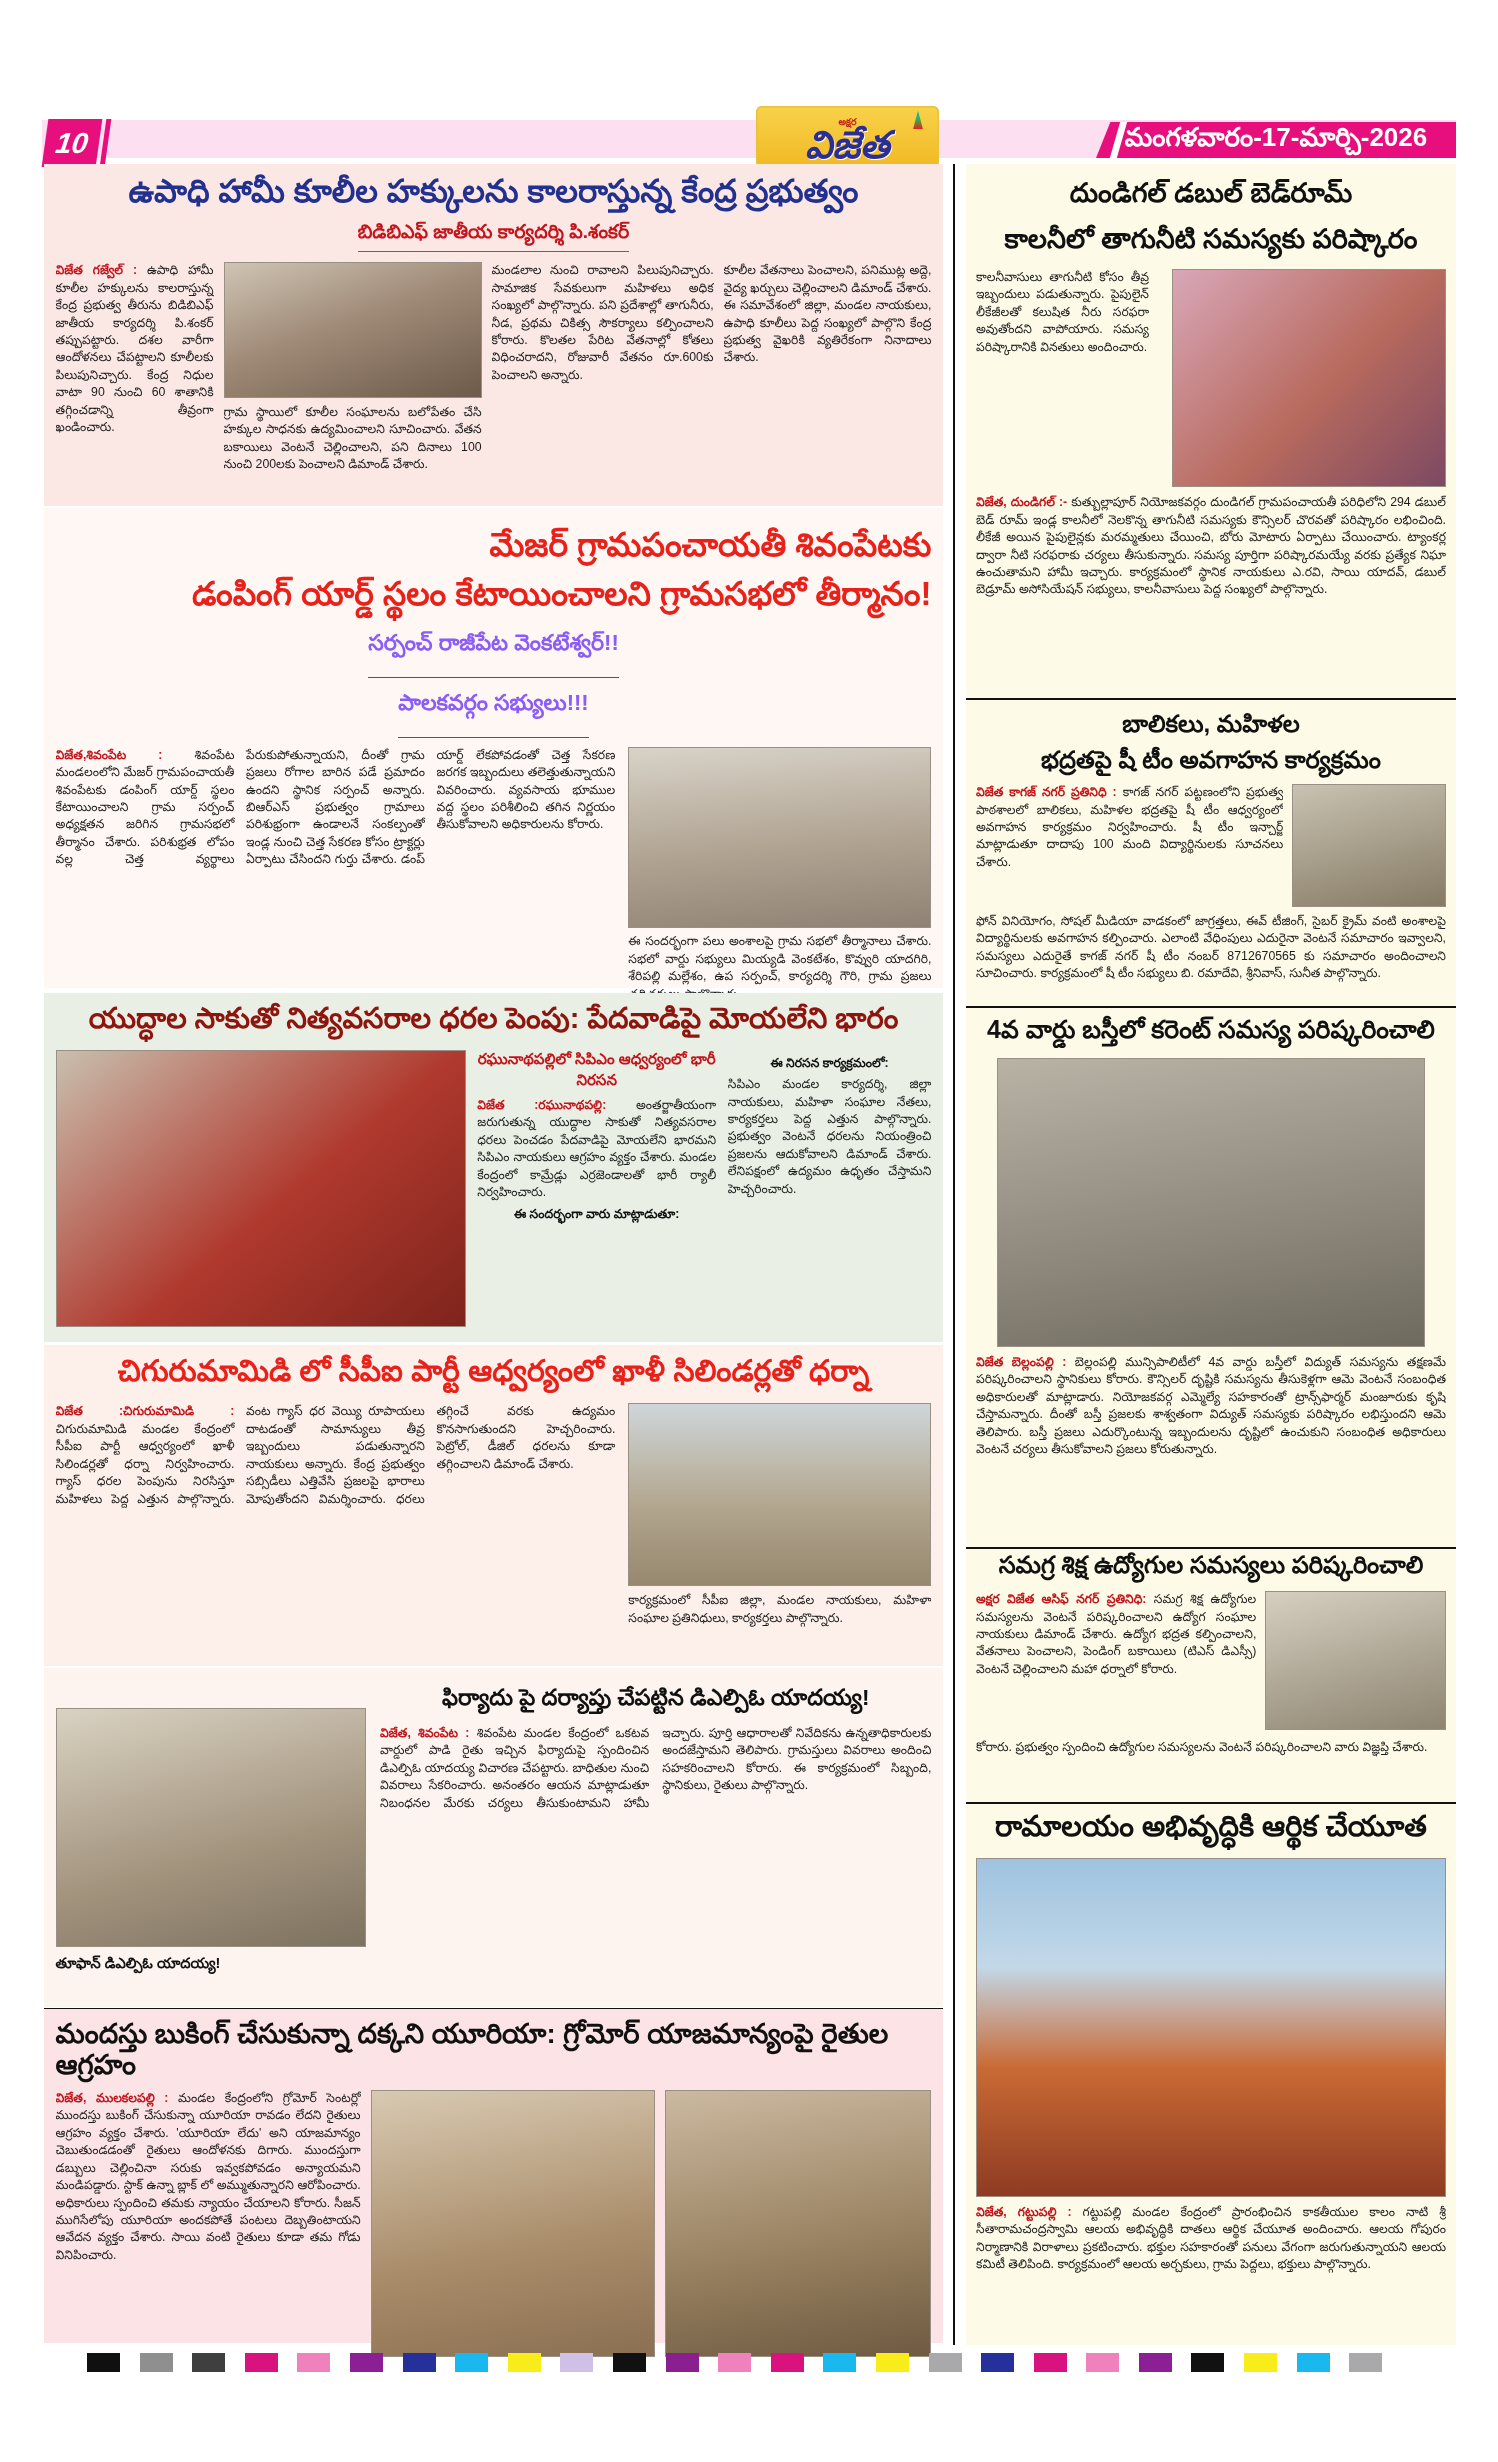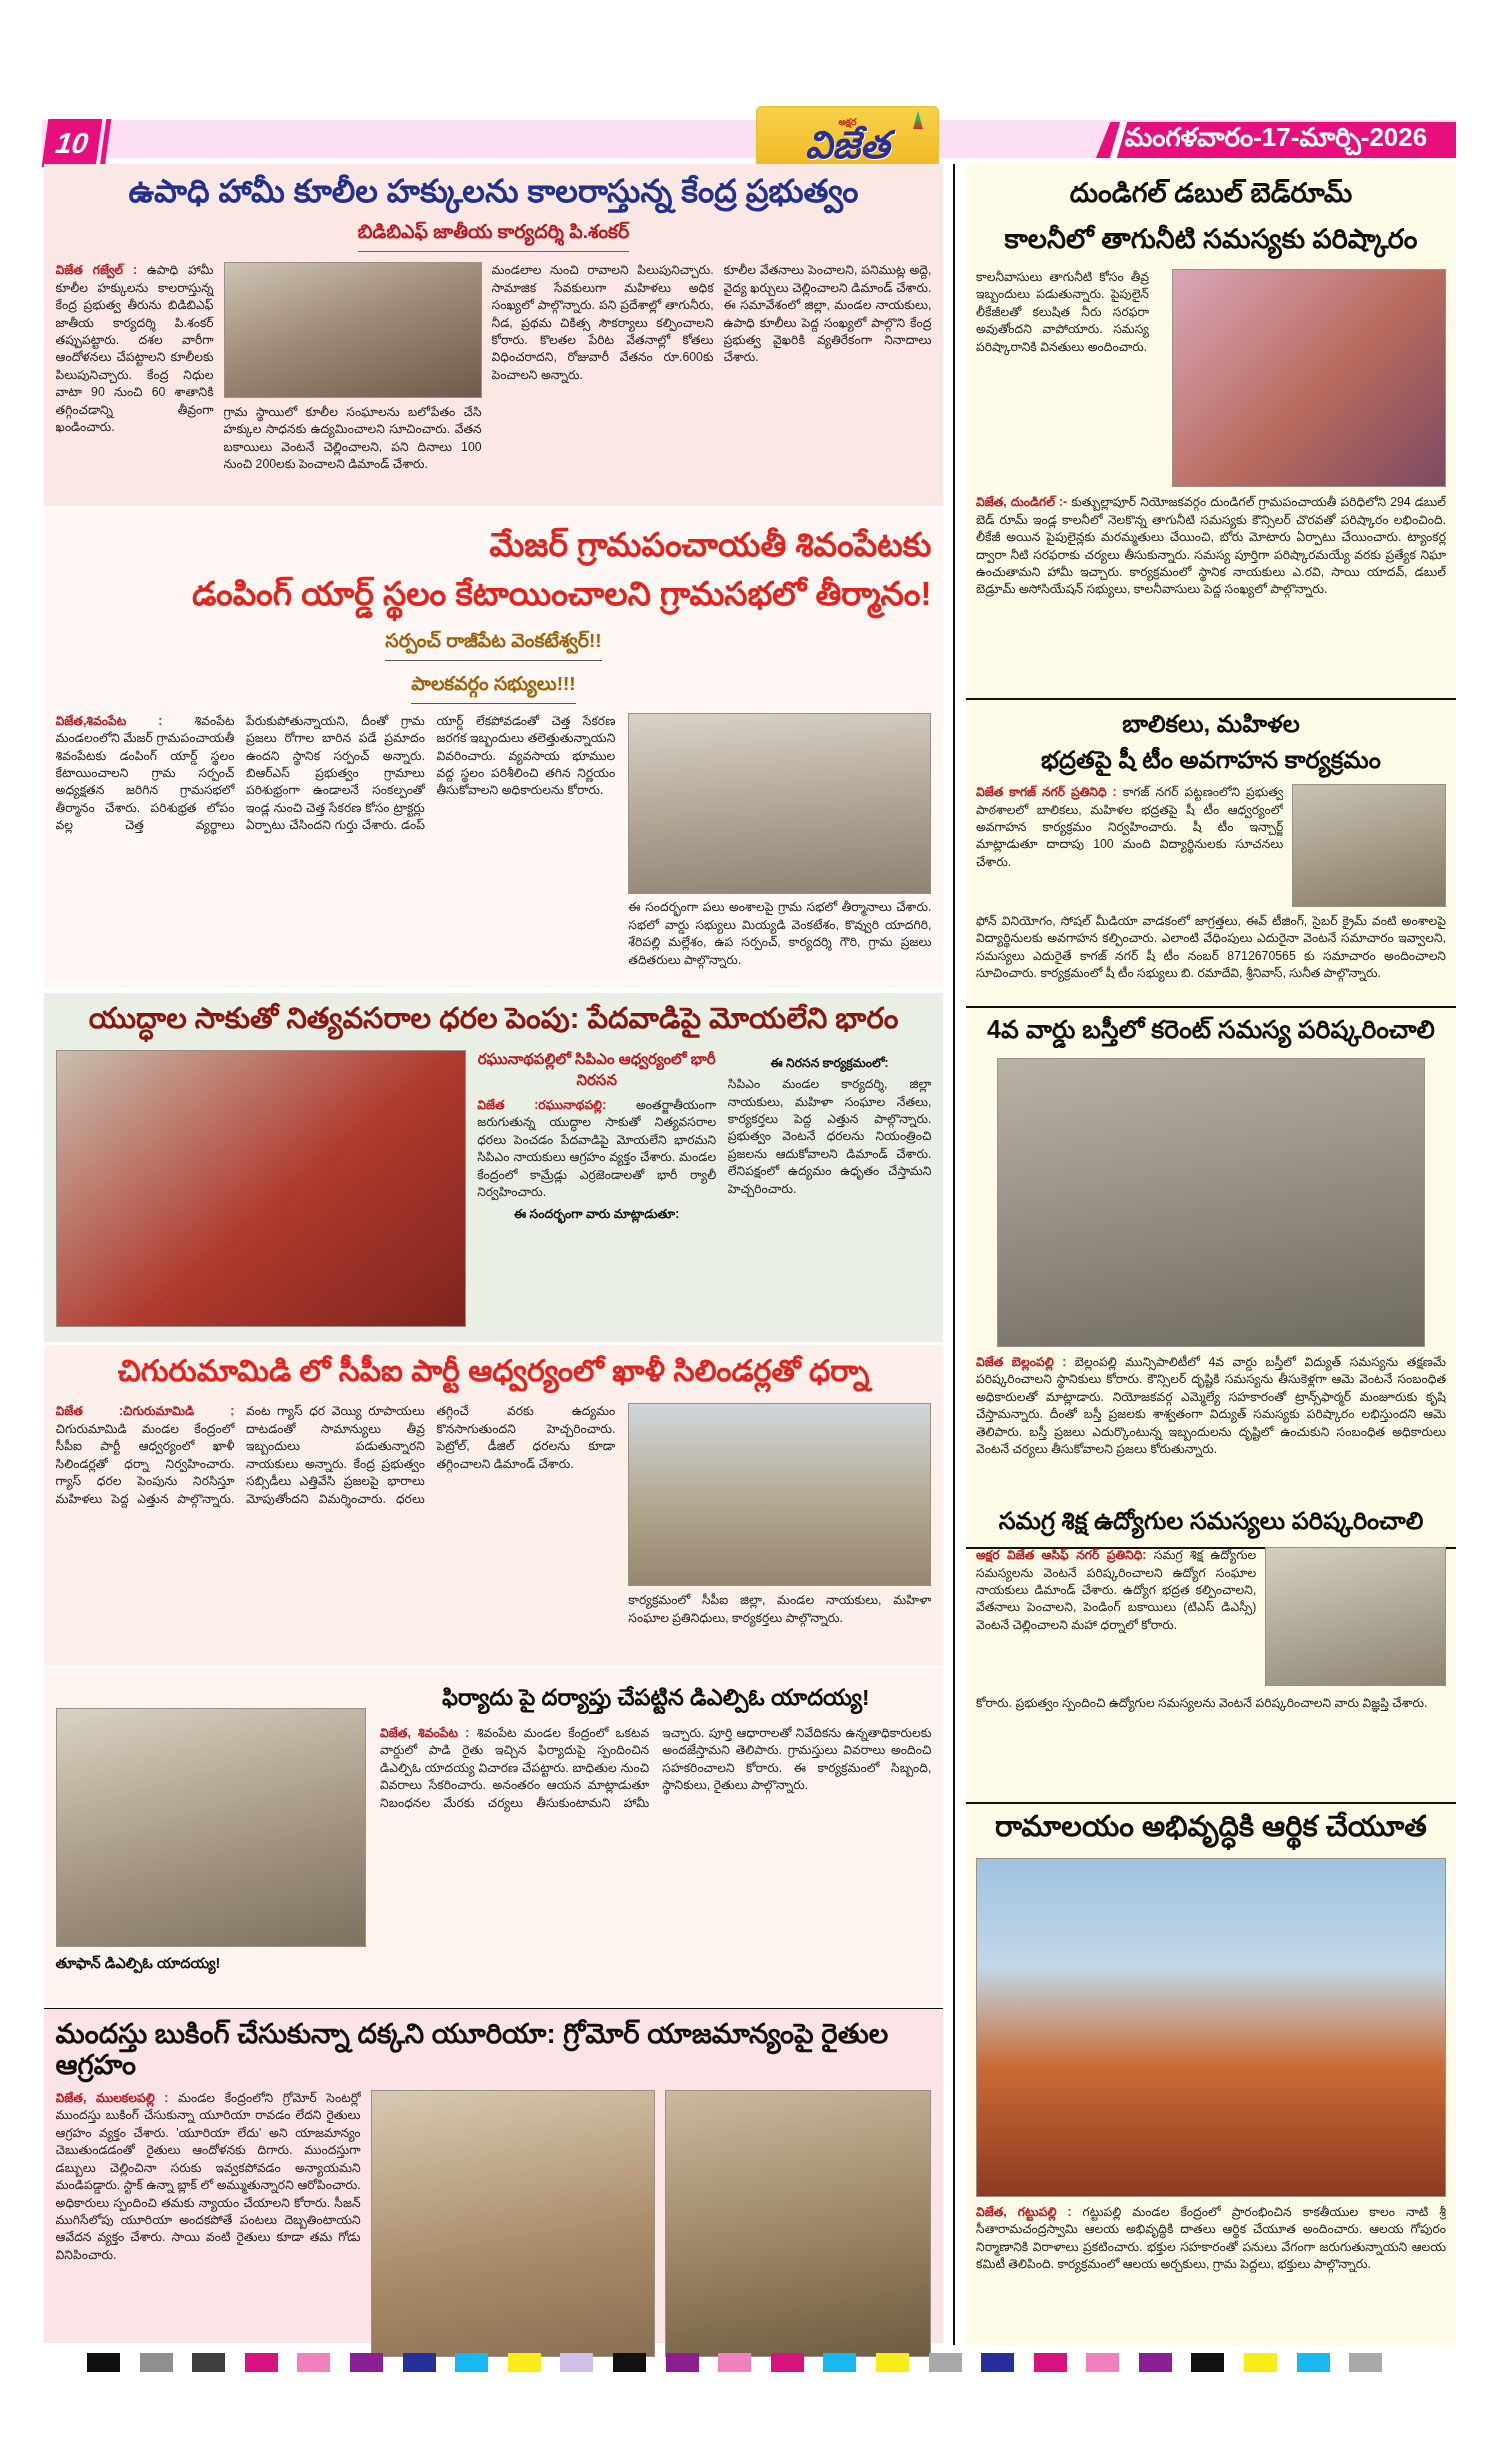--- a/index.html
+++ b/index.html
@@ -44,21 +44,21 @@
   .a1 .cols { display:flex; gap:10px; margin-top:10px; height:239px; }
   .a1 .c1 { width:158px; }
   .a1 .cmid { width:258px; display:flex; flex-direction:column; gap:5.8px; }
   .a1 .cmid .photo { height:136px; }
   .a1 .c3 { width:222px; }
   .a1 .c4 { flex:1; }
 
   .a2 { position:absolute; left:44px; top:508px; width:899px; height:480px; background:#fff7f4; padding:11.6px 11.6px 5.8px; }
   .a2 h1 { text-align:right; color:#e8211a; font-size:33px; font-weight:bold; line-height:1.5; }
   .a2 .sub-wrap { text-align:center; margin-top:7.3px; }
-  .a2 .subline { display:inline-block; color:#a16207; font-size:19px; font-weight:bold; border-bottom:0.7px solid #555; padding-bottom:4px; margin-top:4.4px; }
+  .a2 .subline { display:inline-block; color:#8b5cf6; font-size:22px; font-weight:bold; border-bottom:0.7px solid #555; padding-bottom:16px; margin-top:4.4px; }
   .a2 .flow { display:flex; gap:13px; margin-top:8.7px; height:270px; }
   .a2 .textcols { width:567px; column-count:3; column-gap:11.6px; }
   .a2 .rightcol { width:307px; display:flex; flex-direction:column; gap:5.8px; }
   .a2 .rightcol .photo { height:181px; }
 
   .a3 { position:absolute; left:44px; top:993px; width:899px; height:349px; background:#e9efe4; padding:8.7px 11.6px; }
   .a3 h1 { text-align:center; color:#8e150e; font-size:29px; font-weight:bold; }
   .a3 .flow { display:flex; gap:11.6px; margin-top:8.7px; height:277px; }
   .a3 .photo-wrap { width:410px; }
   .a3 .photo-wrap .photo { height:100%; }
@@ -109,21 +109,21 @@
   .r2 .side { flex:1; height:123px; }
   .r2 .photo-wrap { width:154px; }
   .r2 .photo-wrap .photo { height:123px; }
   .r2 .body-full { margin-top:5.8px; height:86px; }
 
   .r3 { top:1008px; height:539px; }
   .r3 h1 { text-align:center; color:#111; font-size:25px; font-weight:bold; }
   .r3 .photo { height:289px; margin:7.3px auto 7.3px; width:428px; display:block; }
   .r3 .body-full { height:177px; }
 
-  .r4 { top:1500px; height:264px; }
+  .r4 { top:1544px; height:264px; }
   .r4 h1 { text-align:center; color:#111; font-size:24px; font-weight:bold; }
   .r4 .flow { display:flex; gap:8.7px; margin-top:5.8px; }
   .r4 .side { flex:1; height:142px; }
   .r4 .photo-wrap { width:181px; }
   .r4 .photo-wrap .photo { height:139px; }
   .r4 .body-full { margin-top:5.8px; height:57px; }
 
   .r5 { top:1803px; height:542px; }
   .r5 h1 { text-align:center; color:#111; font-size:29px; font-weight:bold; }
   .r5 .photo { height:339px; margin-top:7.3px; }

